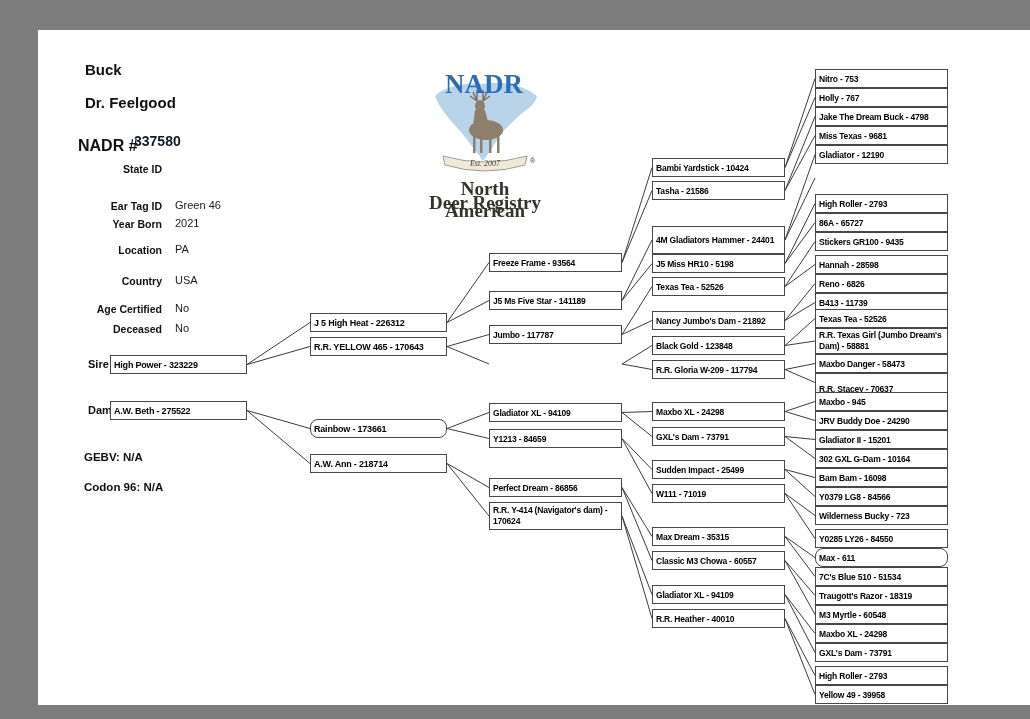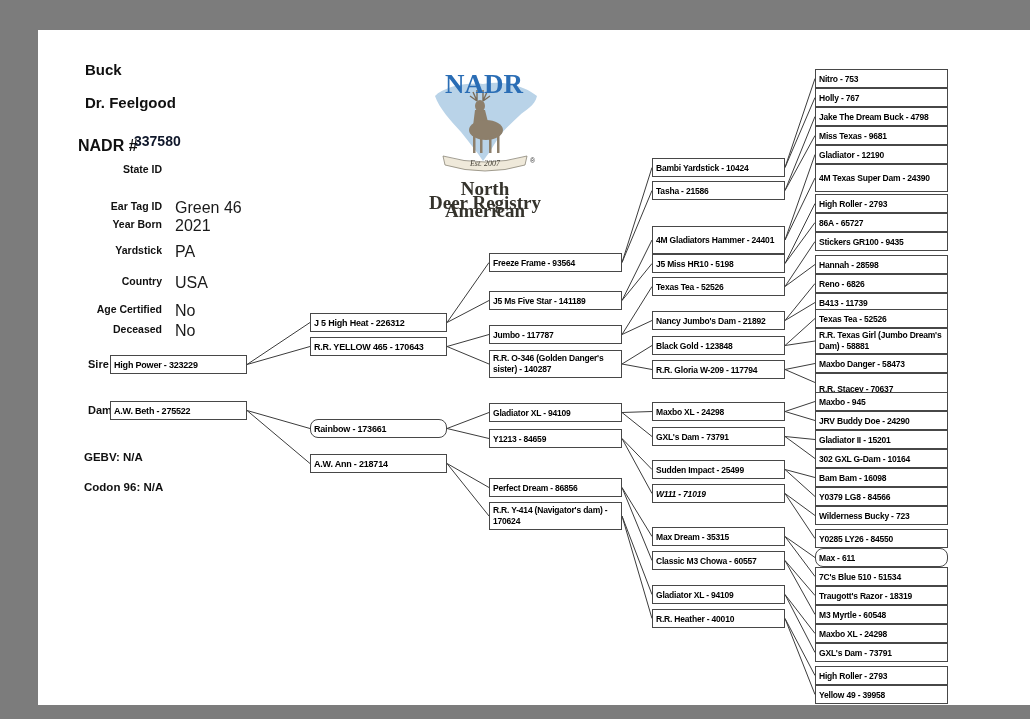--- a/index.html
+++ b/index.html
@@ -9,21 +9,21 @@
   .page { position:absolute; left:38px; top:30px; width:992px; height:675px; background:#ffffff; }
   #lines { position:absolute; left:0; top:0; width:1030px; height:719px; pointer-events:none; }
   #boxes, #info-fields { position:absolute; left:0; top:0; width:1030px; height:719px; pointer-events:none; }
 
   .h-type  { position:absolute; left:85px;  top:61px;  font-size:15px; font-weight:bold; color:#101010; }
   .h-name  { position:absolute; left:85px;  top:94px;  font-size:15px; font-weight:bold; color:#101010; }
   .h-nadr-label { position:absolute; left:78px; top:137px; font-size:16px; font-weight:bold; color:#101010; }
   .h-nadr-num   { position:absolute; left:134px; top:133px; font-size:14px; font-weight:bold; color:#0f172a; }
 
   .info-label { position:absolute; left:40px; width:122px; text-align:right; font-size:10.5px; font-weight:bold; color:#101010; }
-  .info-value { position:absolute; left:175px; font-size:16px; color:#1a1a1a; }
+  .info-value { position:absolute; left:175px; font-size:11px; color:#1a1a1a; }
 
   .gebv  { position:absolute; left:84px; top:451px; font-size:11.5px; font-weight:bold; color:#101010; }
   .codon { position:absolute; left:84px; top:481px; font-size:11.5px; font-weight:bold; color:#101010; }
   .sire-label { position:absolute; left:88px; top:358px; font-size:11px; font-weight:bold; color:#101010; }
   .dam-label  { position:absolute; left:88px; top:404px; font-size:11px; font-weight:bold; color:#101010; }
 
   .box { position:absolute; background:#fff; border:1px solid #474747; color:#000;
          font-weight:bold; display:flex; align-items:center; padding:0 3px;
          letter-spacing:-0.2px; }
   .box.fnt-lg { font-size:9px; }
@@ -110,21 +110,21 @@
   <div class="h-name">Dr. Feelgood</div>
   <div class="h-nadr-label">NADR #</div>
   <div class="h-nadr-num">337580</div>
 
   <div id="info-fields">
       <div class="info-label" style="top: 163px;">State ID</div>
       <div class="info-label" style="top: 200px;">Ear Tag ID</div>
       <div class="info-value" style="top: 199px;">Green 46</div>
       <div class="info-label" style="top: 218px;">Year Born</div>
       <div class="info-value" style="top: 217px;">2021</div>
-      <div class="info-label" style="top: 244px;">Yardstick</div>
+      <div class="info-label" style="top: 244px;">Location</div>
       <div class="info-value" style="top: 243px;">PA</div>
       <div class="info-label" style="top: 275px;">Country</div>
       <div class="info-value" style="top: 274px;">USA</div>
       <div class="info-label" style="top: 303px;">Age Certified</div>
       <div class="info-value" style="top: 302px;">No</div>
       <div class="info-label" style="top: 323px;">Deceased</div>
       <div class="info-value" style="top: 322px;">No</div>
     </div>
 
   <div class="gebv">GEBV: N/A</div>
@@ -157,47 +157,45 @@
   <div id="boxes">
       <div class="box fnt-lg single" style="left: 110px; top: 355px; width: 137px; height: 19px;">High Power - 323229</div>
       <div class="box fnt-lg single" style="left: 110px; top: 401px; width: 137px; height: 19px;">A.W. Beth - 275522</div>
       <div class="box fnt-lg single" style="left: 310px; top: 313px; width: 137px; height: 19px;">J 5 High Heat - 226312</div>
       <div class="box fnt-lg single" style="left: 310px; top: 337px; width: 137px; height: 19px;">R.R. YELLOW 465 - 170643</div>
       <div class="box fnt-lg single" style="left: 310px; top: 419px; width: 137px; height: 19px; border-radius: 8px;">Rainbow - 173661</div>
       <div class="box fnt-lg single" style="left: 310px; top: 454px; width: 137px; height: 19px;">A.W. Ann - 218714</div>
       <div class="box fnt-sm single" style="left: 489px; top: 253px; width: 133px; height: 19px;">Freeze Frame - 93564</div>
       <div class="box fnt-sm single" style="left: 489px; top: 291px; width: 133px; height: 19px;">J5 Ms Five Star - 141189</div>
       <div class="box fnt-sm single" style="left: 489px; top: 325px; width: 133px; height: 19px;">Jumbo - 117787</div>
-      <div class="box fnt-sm multi" style="left: 489px; top: 350px; width: 133px; height: 28px;">R.R. O-346 (Golden Danger's sister) - 140287</div>
       <div class="box fnt-sm single" style="left: 489px; top: 403px; width: 133px; height: 19px;">Gladiator XL - 94109</div>
       <div class="box fnt-sm single" style="left: 489px; top: 429px; width: 133px; height: 19px;">Y1213 - 84659</div>
       <div class="box fnt-sm single" style="left: 489px; top: 478px; width: 133px; height: 19px;">Perfect Dream - 86856</div>
       <div class="box fnt-sm multi" style="left: 489px; top: 502px; width: 133px; height: 28px;">R.R. Y-414 (Navigator's dam) - 170624</div>
       <div class="box fnt-sm single" style="left: 652px; top: 158px; width: 133px; height: 19px;">Bambi Yardstick - 10424</div>
       <div class="box fnt-sm single" style="left: 652px; top: 181px; width: 133px; height: 19px;">Tasha - 21586</div>
       <div class="box fnt-sm multi" style="left: 652px; top: 226px; width: 133px; height: 28px;">4M Gladiators Hammer - 24401</div>
       <div class="box fnt-sm single" style="left: 652px; top: 254px; width: 133px; height: 19px;">J5 Miss HR10 - 5198</div>
       <div class="box fnt-sm single" style="left: 652px; top: 277px; width: 133px; height: 19px;">Texas Tea - 52526</div>
       <div class="box fnt-sm single" style="left: 652px; top: 311px; width: 133px; height: 19px;">Nancy Jumbo's Dam - 21892</div>
       <div class="box fnt-sm single" style="left: 652px; top: 336px; width: 133px; height: 19px;">Black Gold - 123848</div>
       <div class="box fnt-sm single" style="left: 652px; top: 360px; width: 133px; height: 19px;">R.R. Gloria W-209 - 117794</div>
       <div class="box fnt-sm single" style="left: 652px; top: 402px; width: 133px; height: 19px;">Maxbo XL - 24298</div>
       <div class="box fnt-sm single" style="left: 652px; top: 427px; width: 133px; height: 19px;">GXL's Dam - 73791</div>
       <div class="box fnt-sm single" style="left: 652px; top: 460px; width: 133px; height: 19px;">Sudden Impact - 25499</div>
-      <div class="box fnt-sm single" style="left: 652px; top: 484px; width: 133px; height: 19px; font-style: italic;">W111 - 71019</div>
+      <div class="box fnt-sm single" style="left: 652px; top: 484px; width: 133px; height: 19px;">W111 - 71019</div>
       <div class="box fnt-sm single" style="left: 652px; top: 527px; width: 133px; height: 19px;">Max Dream - 35315</div>
       <div class="box fnt-sm single" style="left: 652px; top: 551px; width: 133px; height: 19px;">Classic M3 Chowa - 60557</div>
       <div class="box fnt-sm single" style="left: 652px; top: 585px; width: 133px; height: 19px;">Gladiator XL - 94109</div>
       <div class="box fnt-sm single" style="left: 652px; top: 609px; width: 133px; height: 19px;">R.R. Heather - 40010</div>
       <div class="box fnt-sm single" style="left: 815px; top: 69px; width: 133px; height: 19px;">Nitro - 753</div>
       <div class="box fnt-sm single" style="left: 815px; top: 88px; width: 133px; height: 19px;">Holly - 767</div>
       <div class="box fnt-sm single" style="left: 815px; top: 107px; width: 133px; height: 19px;">Jake The Dream Buck - 4798</div>
       <div class="box fnt-sm single" style="left: 815px; top: 126px; width: 133px; height: 19px;">Miss Texas - 9681</div>
       <div class="box fnt-sm single" style="left: 815px; top: 145px; width: 133px; height: 19px;">Gladiator - 12190</div>
-      <div class="box fnt-sm multi" style="left: 815px; top: 164px; width: 133px; height: 28px;">4M Texas Super Dam - 24390</div>
       <div class="box fnt-sm single" style="left: 815px; top: 194px; width: 133px; height: 19px;">High Roller - 2793</div>
       <div class="box fnt-sm single" style="left: 815px; top: 213px; width: 133px; height: 19px;">86A - 65727</div>
       <div class="box fnt-sm single" style="left: 815px; top: 232px; width: 133px; height: 19px;">Stickers GR100 - 9435</div>
       <div class="box fnt-sm single" style="left: 815px; top: 255px; width: 133px; height: 19px;">Hannah - 28598</div>
       <div class="box fnt-sm single" style="left: 815px; top: 274px; width: 133px; height: 19px;">Reno - 6826</div>
       <div class="box fnt-sm single" style="left: 815px; top: 293px; width: 133px; height: 19px;">B413 - 11739</div>
       <div class="box fnt-sm single" style="left: 815px; top: 309px; width: 133px; height: 19px;">Texas Tea - 52526</div>
       <div class="box fnt-sm multi" style="left: 815px; top: 328px; width: 133px; height: 26px;">R.R. Texas Girl (Jumbo Dream's Dam) - 58881</div>
       <div class="box fnt-sm single" style="left: 815px; top: 354px; width: 133px; height: 19px;">Maxbo Danger - 58473</div>
       <div class="box fnt-sm single" style="left: 815px; top: 373px; width: 133px; height: 32px;">R.R. Stacey - 70637</div>

